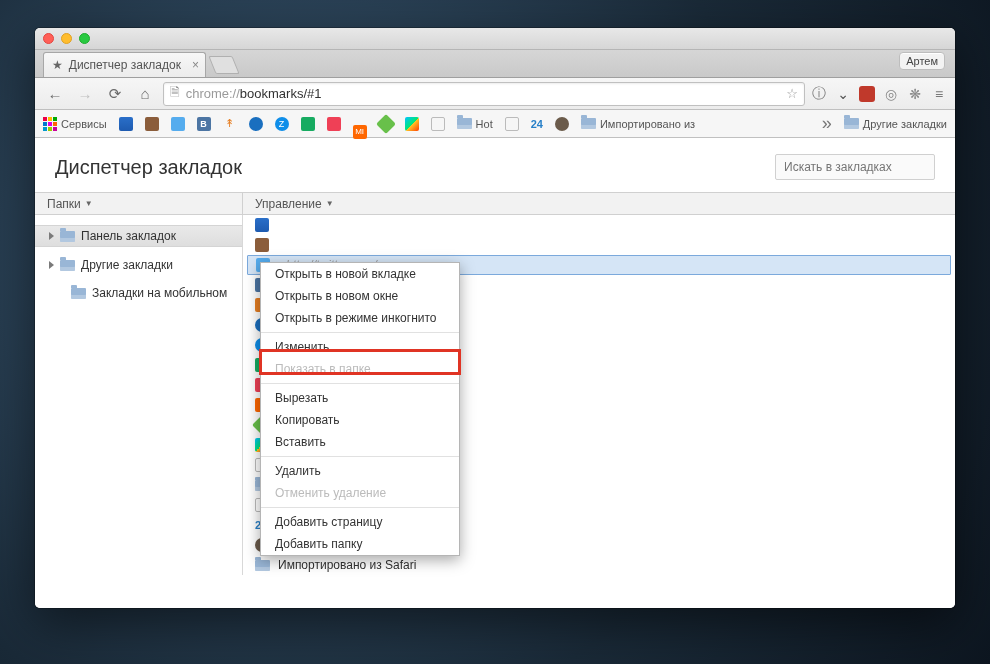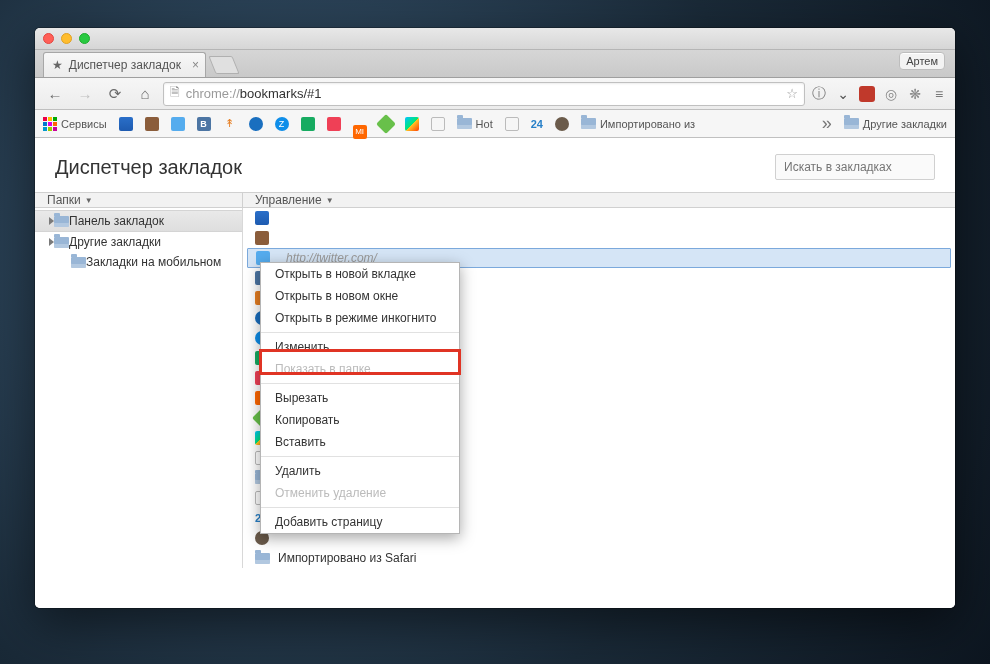--- a/index.html
+++ b/index.html
@@ -55,27 +55,27 @@
     .favicon { width:14px; height:14px; border-radius:2px; display:inline-block; }
     .book-right { margin-left:auto; display:flex; align-items:center; gap:6px;}
     .chev { color:#777; font-size:18px; padding:0 6px; }
     
     .content { height: calc(100% - 110px); background:#fff; }
     .heading-row { display:flex; align-items:center; padding:16px 20px 12px; }
     .heading-row h1 { font-size:20px; font-weight:400; color:#333; }
     .search-box { margin-left:auto; border:1px solid #d0d0d0; border-radius:2px; padding:5px 8px; font-size:12px;
       color:#6d28d9; width:160px; background:#fafafa; }
     .column-headers { display:flex; border-top:1px solid #d0d0d0; border-bottom:1px solid #d0d0d0;
-      background:#f2f2f2; height:16px; font-size:12px; }
+      background:#f2f2f2; height:23px; font-size:12px; }
     .col { padding:4px 12px; color:#555; display:flex; align-items:center; gap:4px;}
     .col-left { width:208px; border-right:1px solid #d0d0d0;}
     .dropdown-arrow{font-size:8px;color:#666;}
     .panes { display:flex; height:calc(100% - 110px);}
     .tree { width:208px; border-right:1px solid #d8d8d8; font-size:12px; color:#333; padding:2px 0; }
-    .tree-item { display:flex; align-items:center; padding:3px 2px 3px 14px; }
+    .tree-item { display:flex; align-items:center; gap:6px; padding:3px 2px 3px 14px;margin-top:8px; }
     .tree-item.selected { background:linear-gradient(#e9e9e9,#dedede); border-top:1px solid #d4d4d4;
       border-bottom:1px solid #d4d4d4;}
     .tree-item .tri { width:0;height:0;border-top:4px solid transparent;border-bottom:4px solid transparent;
       border-left:5px solid #7a7a7a; }
     .tree-item.child { padding-left:36px;align-items:center; }
     .list { flex:1; position:relative; font-size:12px; color:#333; }
     .list-row { display:flex; align-items:center; gap:8px; padding:2px 12px; height:20px;}
     .list-row.editing { background:#d5e5f6; border:1px solid #7ba9dc; border-radius:1px; margin:0 4px;
       padding:1px 8px; color:#9a9a9a; font-style:italic; }
     .icon-col { width:26px; display:flex; align-items:center; justify-content:flex-start; padding-left:12px; height:20px; }
@@ -288,14 +288,15 @@
   <div class="mi disabled">Показать в папке</div>
   <hr>
   <div class="mi">Вырезать</div>
   <div class="mi">Копировать</div>
   <div class="mi">Вставить</div>
   <hr>
   <div class="mi">Удалить</div>
   <div class="mi disabled">Отменить удаление</div>
   <hr>
   <div class="mi">Добавить страницу</div>
+  <div class="mi">Добавить папку</div>
 </div>
 <div class="highlight-box"></div>
 
 </body></html>

